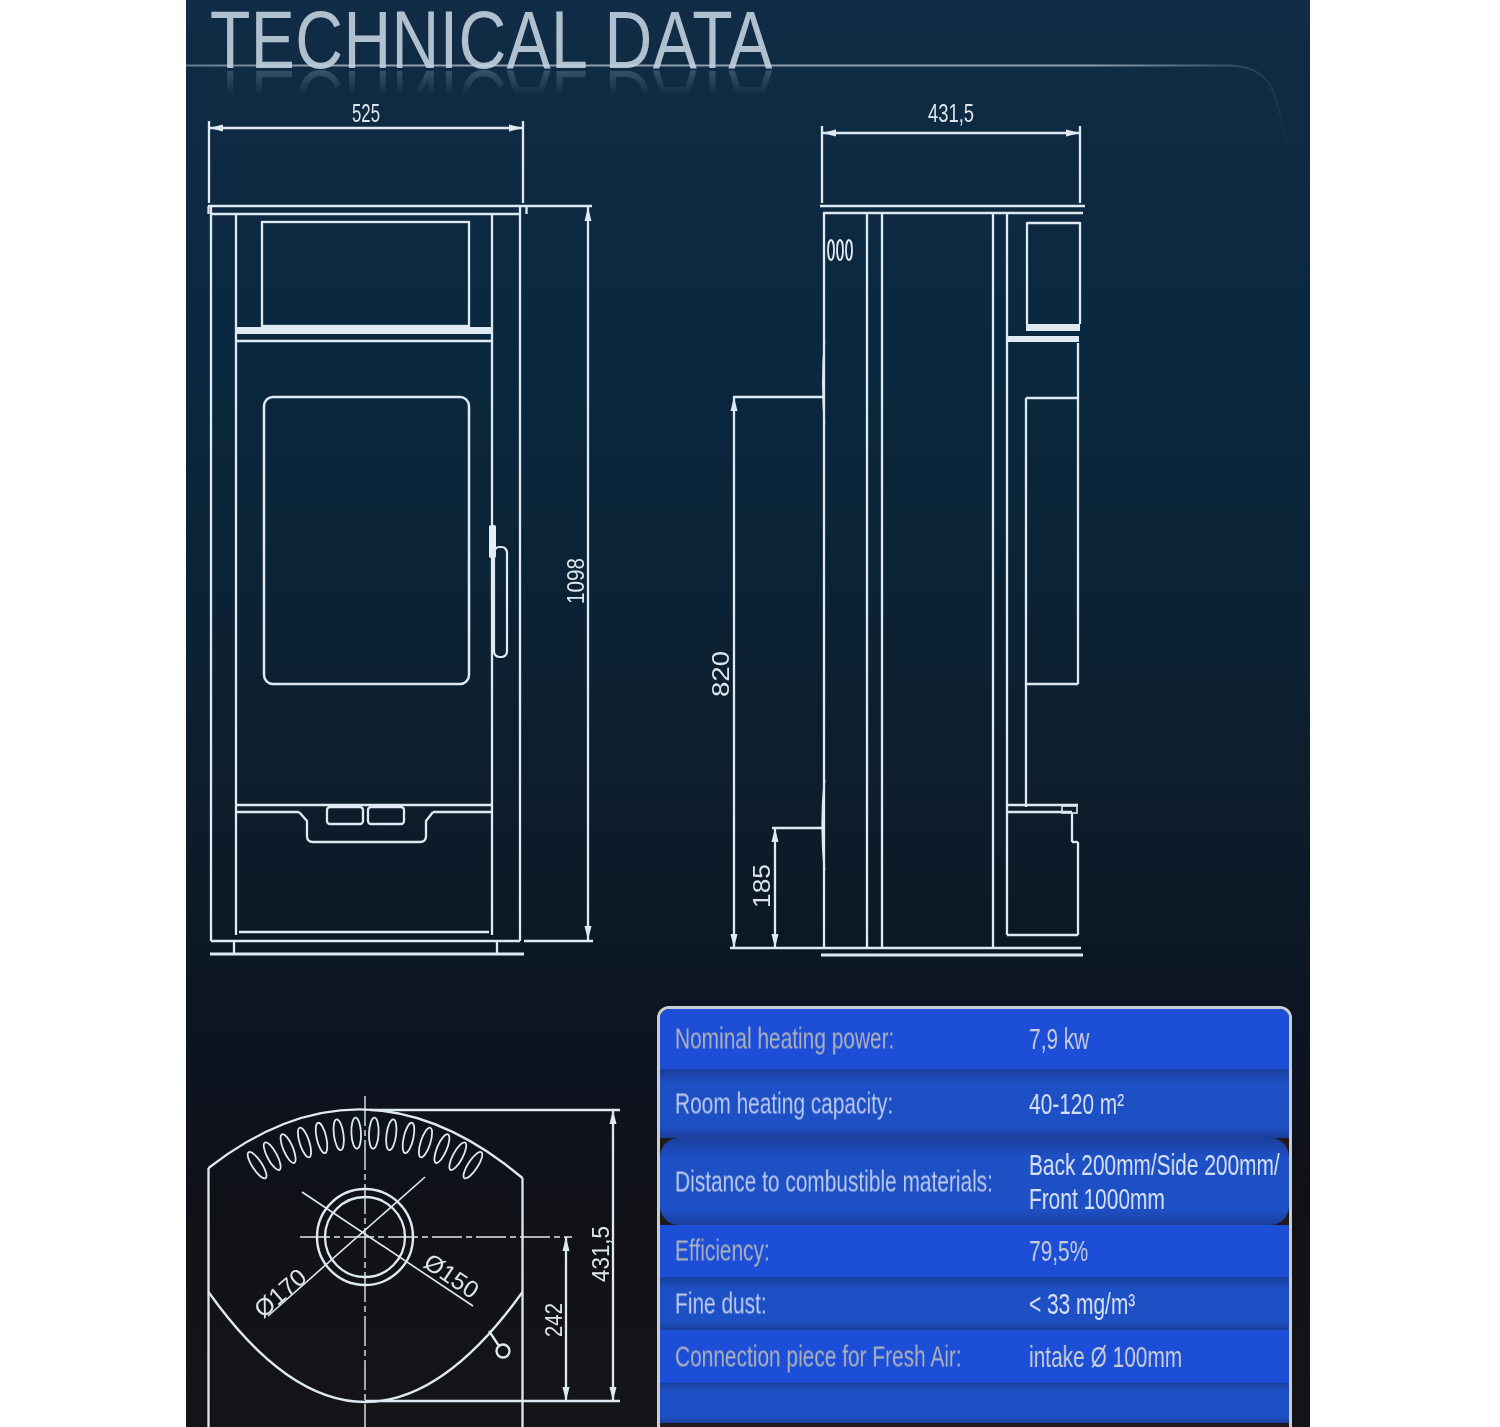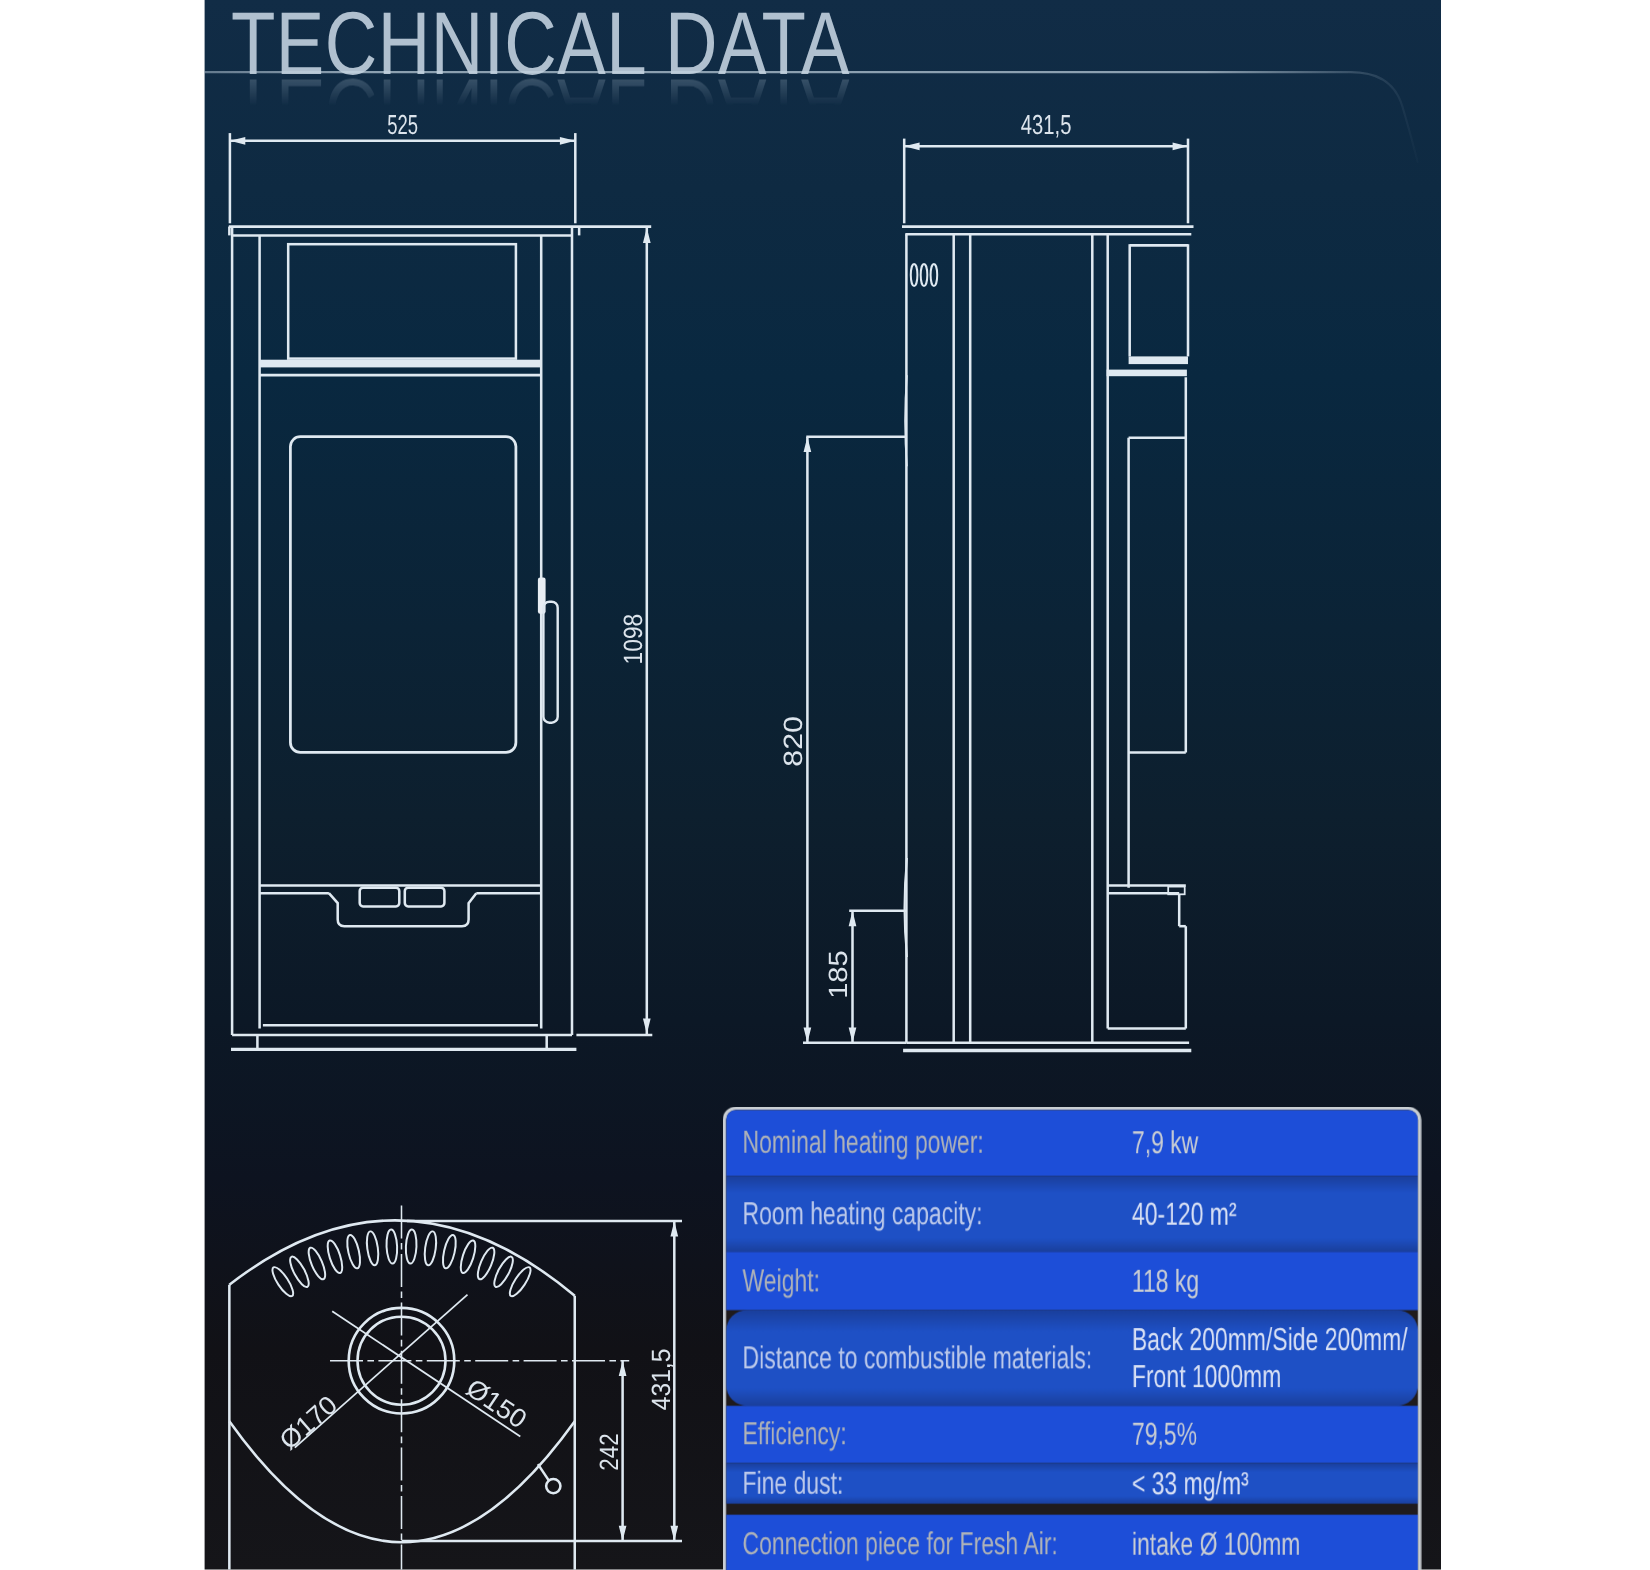--- a/index.html
+++ b/index.html
@@ -275,39 +275,35 @@
   <div class="row dark" style="height:60px;">
     <div class="lab">Nominal heating power:</div>
     <div class="val">7,9 kw</div>
   </div>
 
   <div class="row blue" style="height:69px;">
     <div class="lab">Room heating capacity:</div>
     <div class="val">40-120 m²</div>
   </div>
 
-  <div class="row dark" style="height:53px;">
-    <div class="lab">Weight:</div>
-    <div class="val">118 kg</div>
-  </div>
 
   <div class="row blue" style="height:87px;border-radius:19px;">
     <div class="lab">Distance to combustible materials:</div>
     <div class="val">Back 200mm/Side 200mm/<br>Front 1000mm</div>
   </div>
 
   <div class="row dark" style="height:52px;">
     <div class="lab">Efficiency:</div>
     <div class="val">79,5%</div>
   </div>
 
-  <div class="row blue" style="height:37px;">
+  <div class="row blue" style="height:53px;">
     <div class="lab">Fine dust:</div>
     <div class="val">&lt; 33 mg/m³</div>
   </div>
 
-  <div class="row dark" style="height:53px;margin-top:10px;">
+  <div class="row dark" style="height:53px;">
     <div class="lab">Connection piece for Fresh Air:</div>
     <div class="val">intake Ø 100mm</div>
   </div>
 
   <div class="row blue" style="height:40px;"></div>
 </div>
 
 </body></html>

